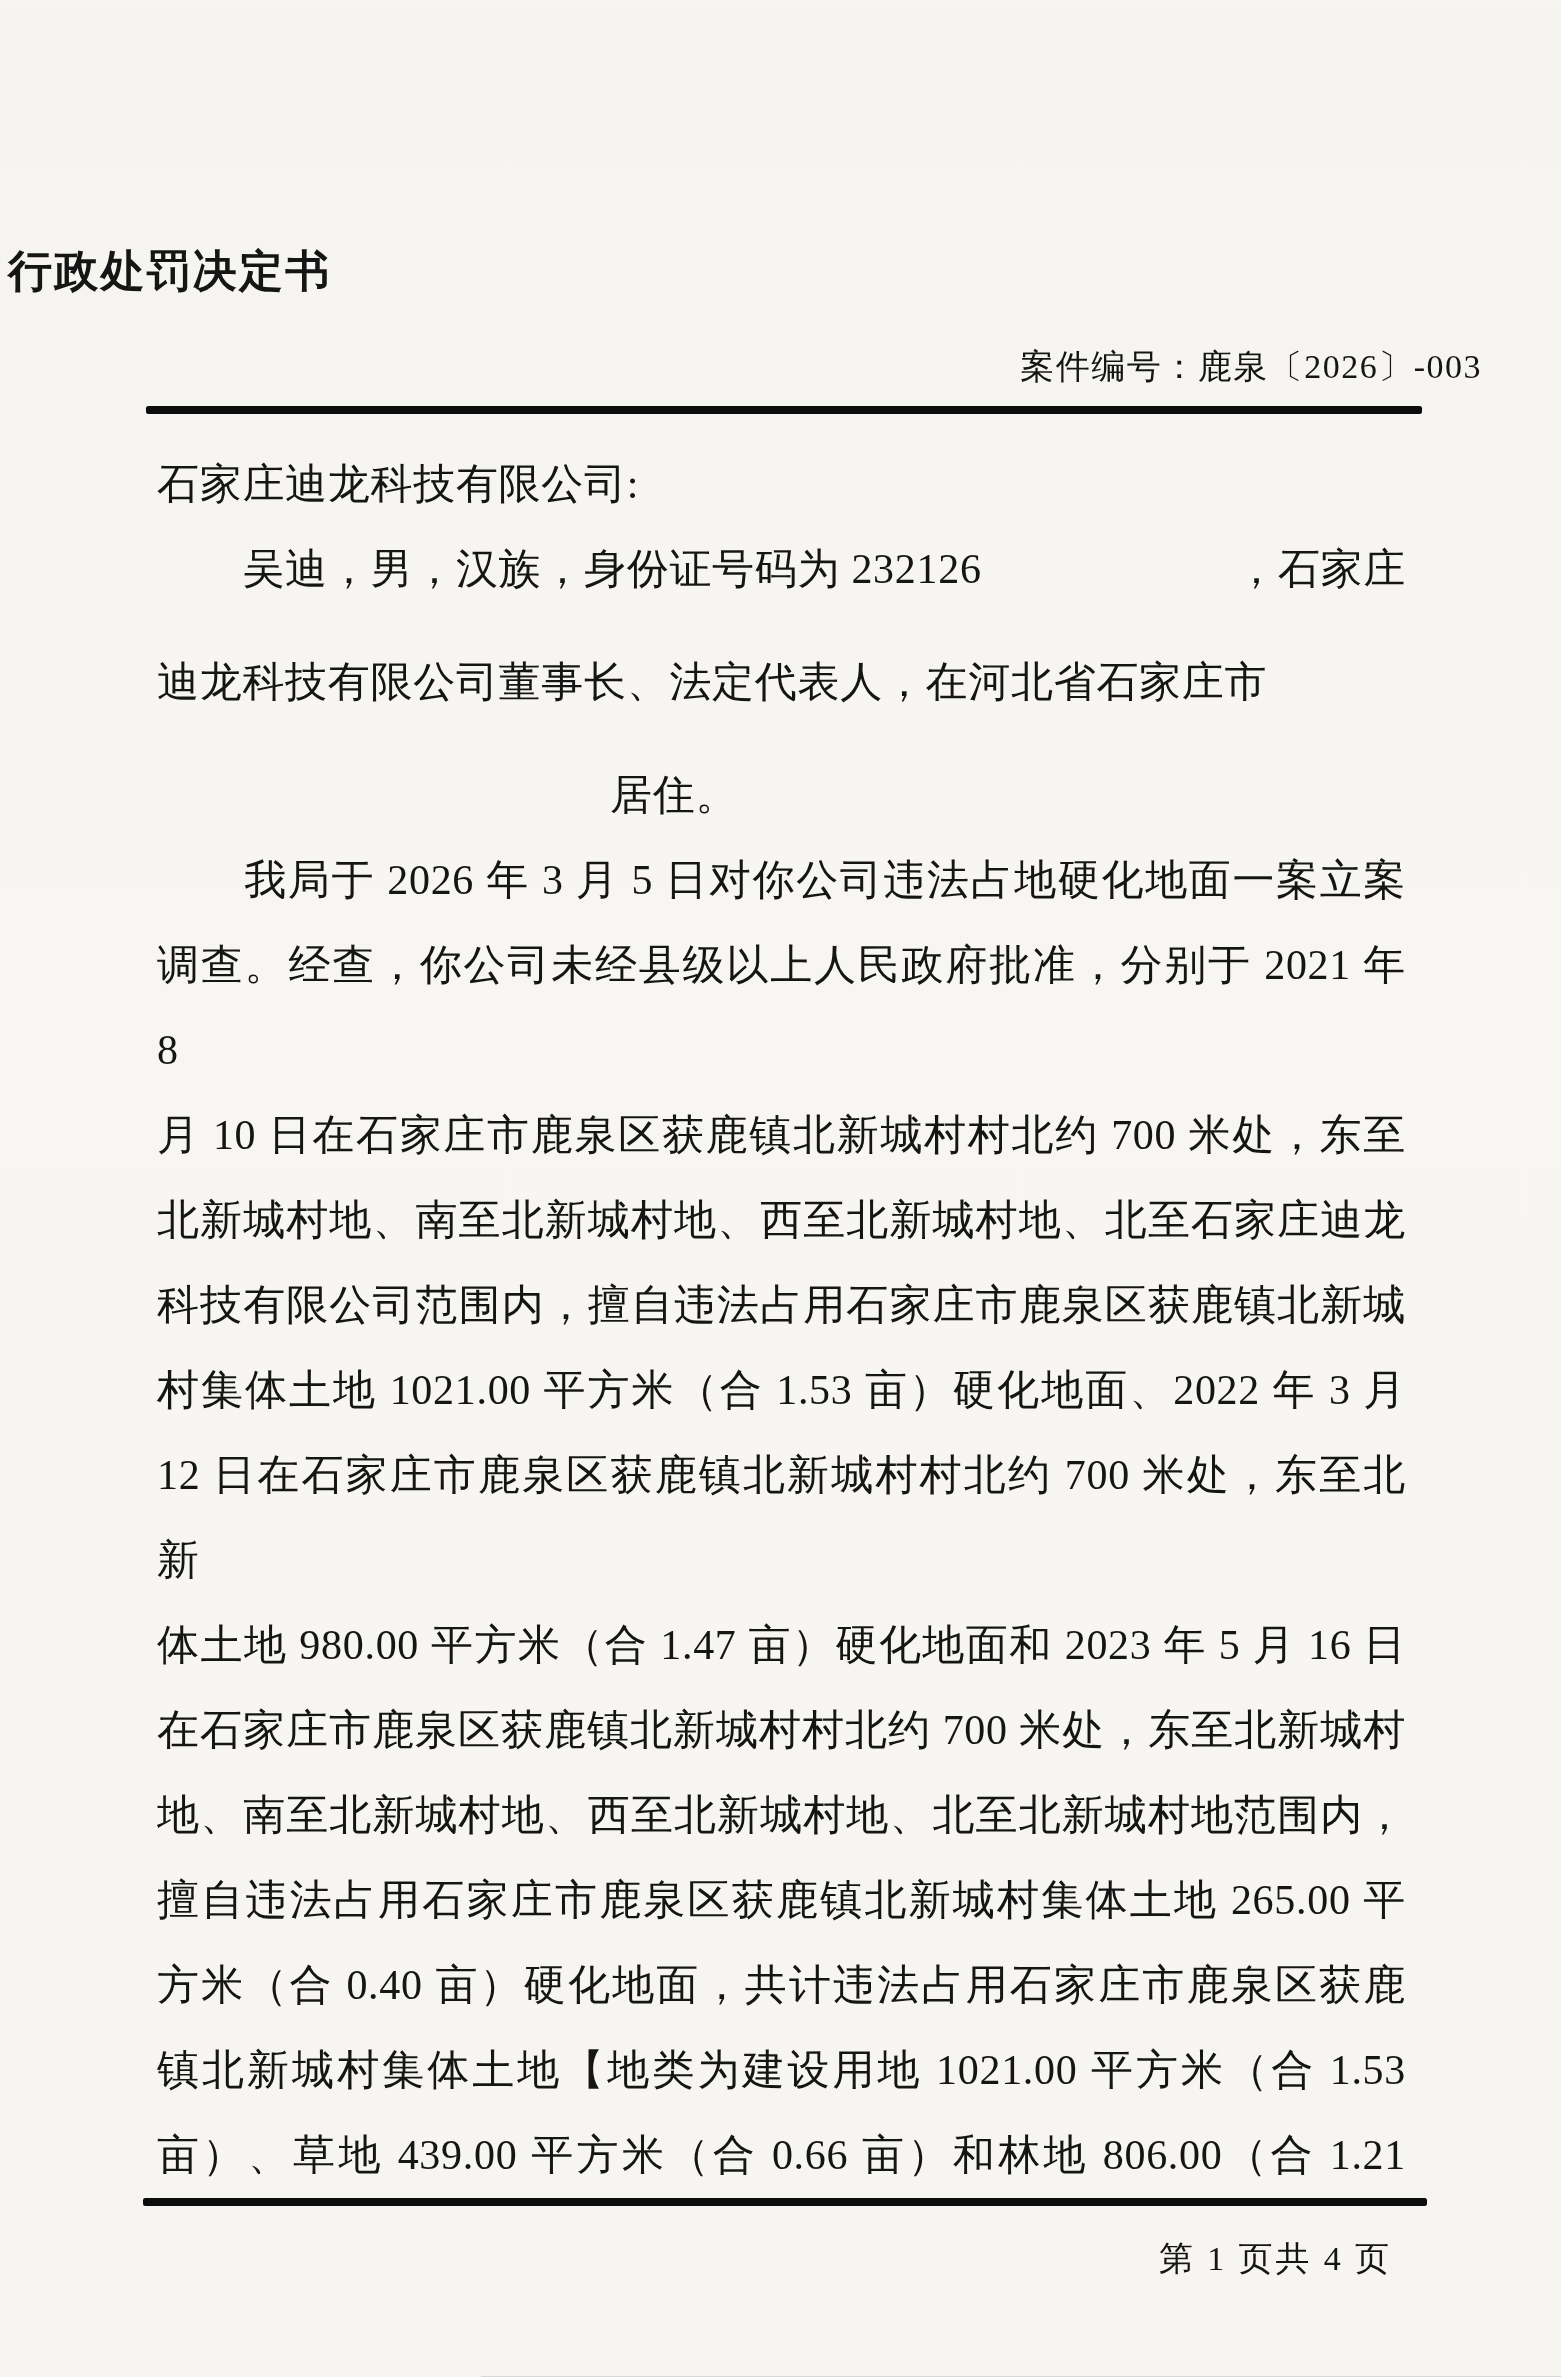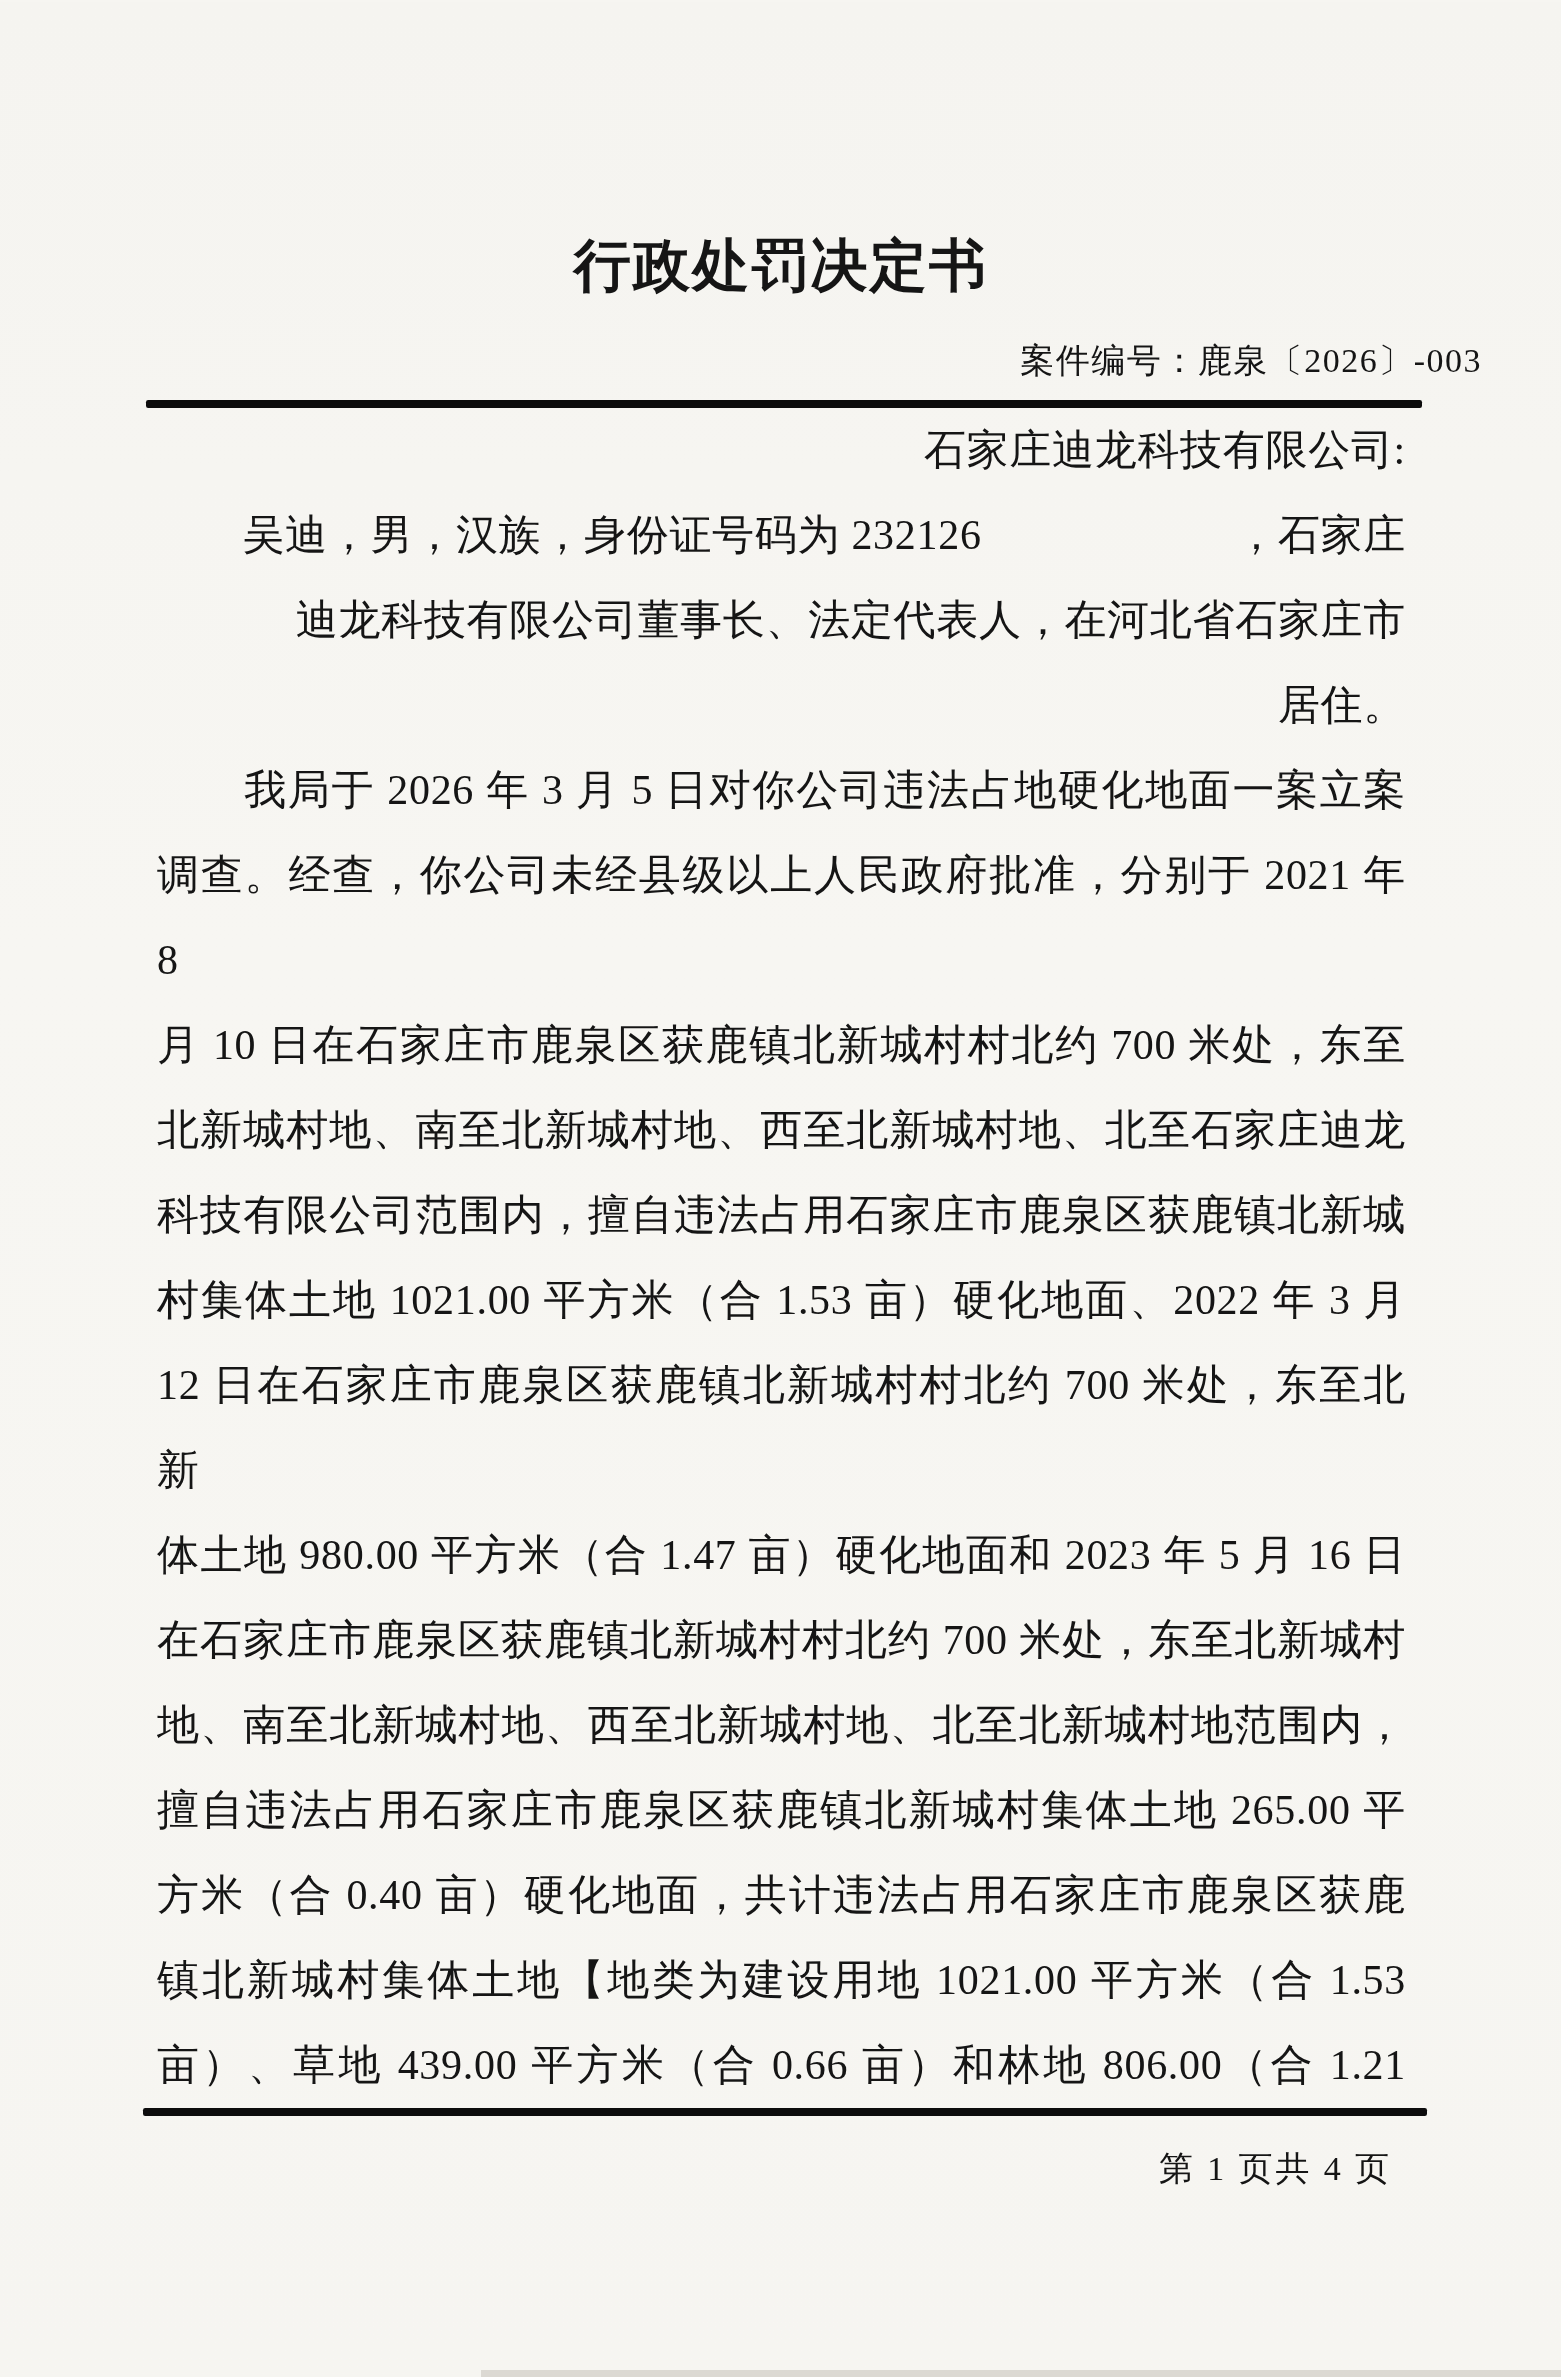--- a/index.html
+++ b/index.html
@@ -16,24 +16,23 @@
     overflow: hidden;
   }
   .page {
     position: relative;
     width: 100%;
     height: 100%;
     background:
       linear-gradient(180deg, #f5f4f0 0%, #f7f6f2 40%, #f6f5f1 100%);
   }
   .doc-title {
-    margin: 2px;
+    margin: 8px;
     padding-top: 230px;
-    text-align: center;
-    font-size: 57px;
+    font-size: 44px;
     line-height: 67px;
     font-weight: bold;
     letter-spacing: 2.2px;
   }
   .case-row {
     margin-top: 42px;
     padding-right: 80px;
     text-align: right;
     font-size: 34px;
     line-height: 39px;
@@ -55,21 +54,22 @@
     margin: 0 156px 0 157px;
     font-size: 42px;
     line-height: 85px;
     letter-spacing: 0.7px;
   }
   .jline {
     text-align: justify;
     text-align-last: justify;
   }
   .plain {
-    text-align: right;
+    text-align: left;
+    margin-top: 28px;
   }
   .split {
     display: flex;
     justify-content: space-between;
     align-items: baseline;
   }
   .residence {
     padding-left: 453px;
   }
   .footer-row {

